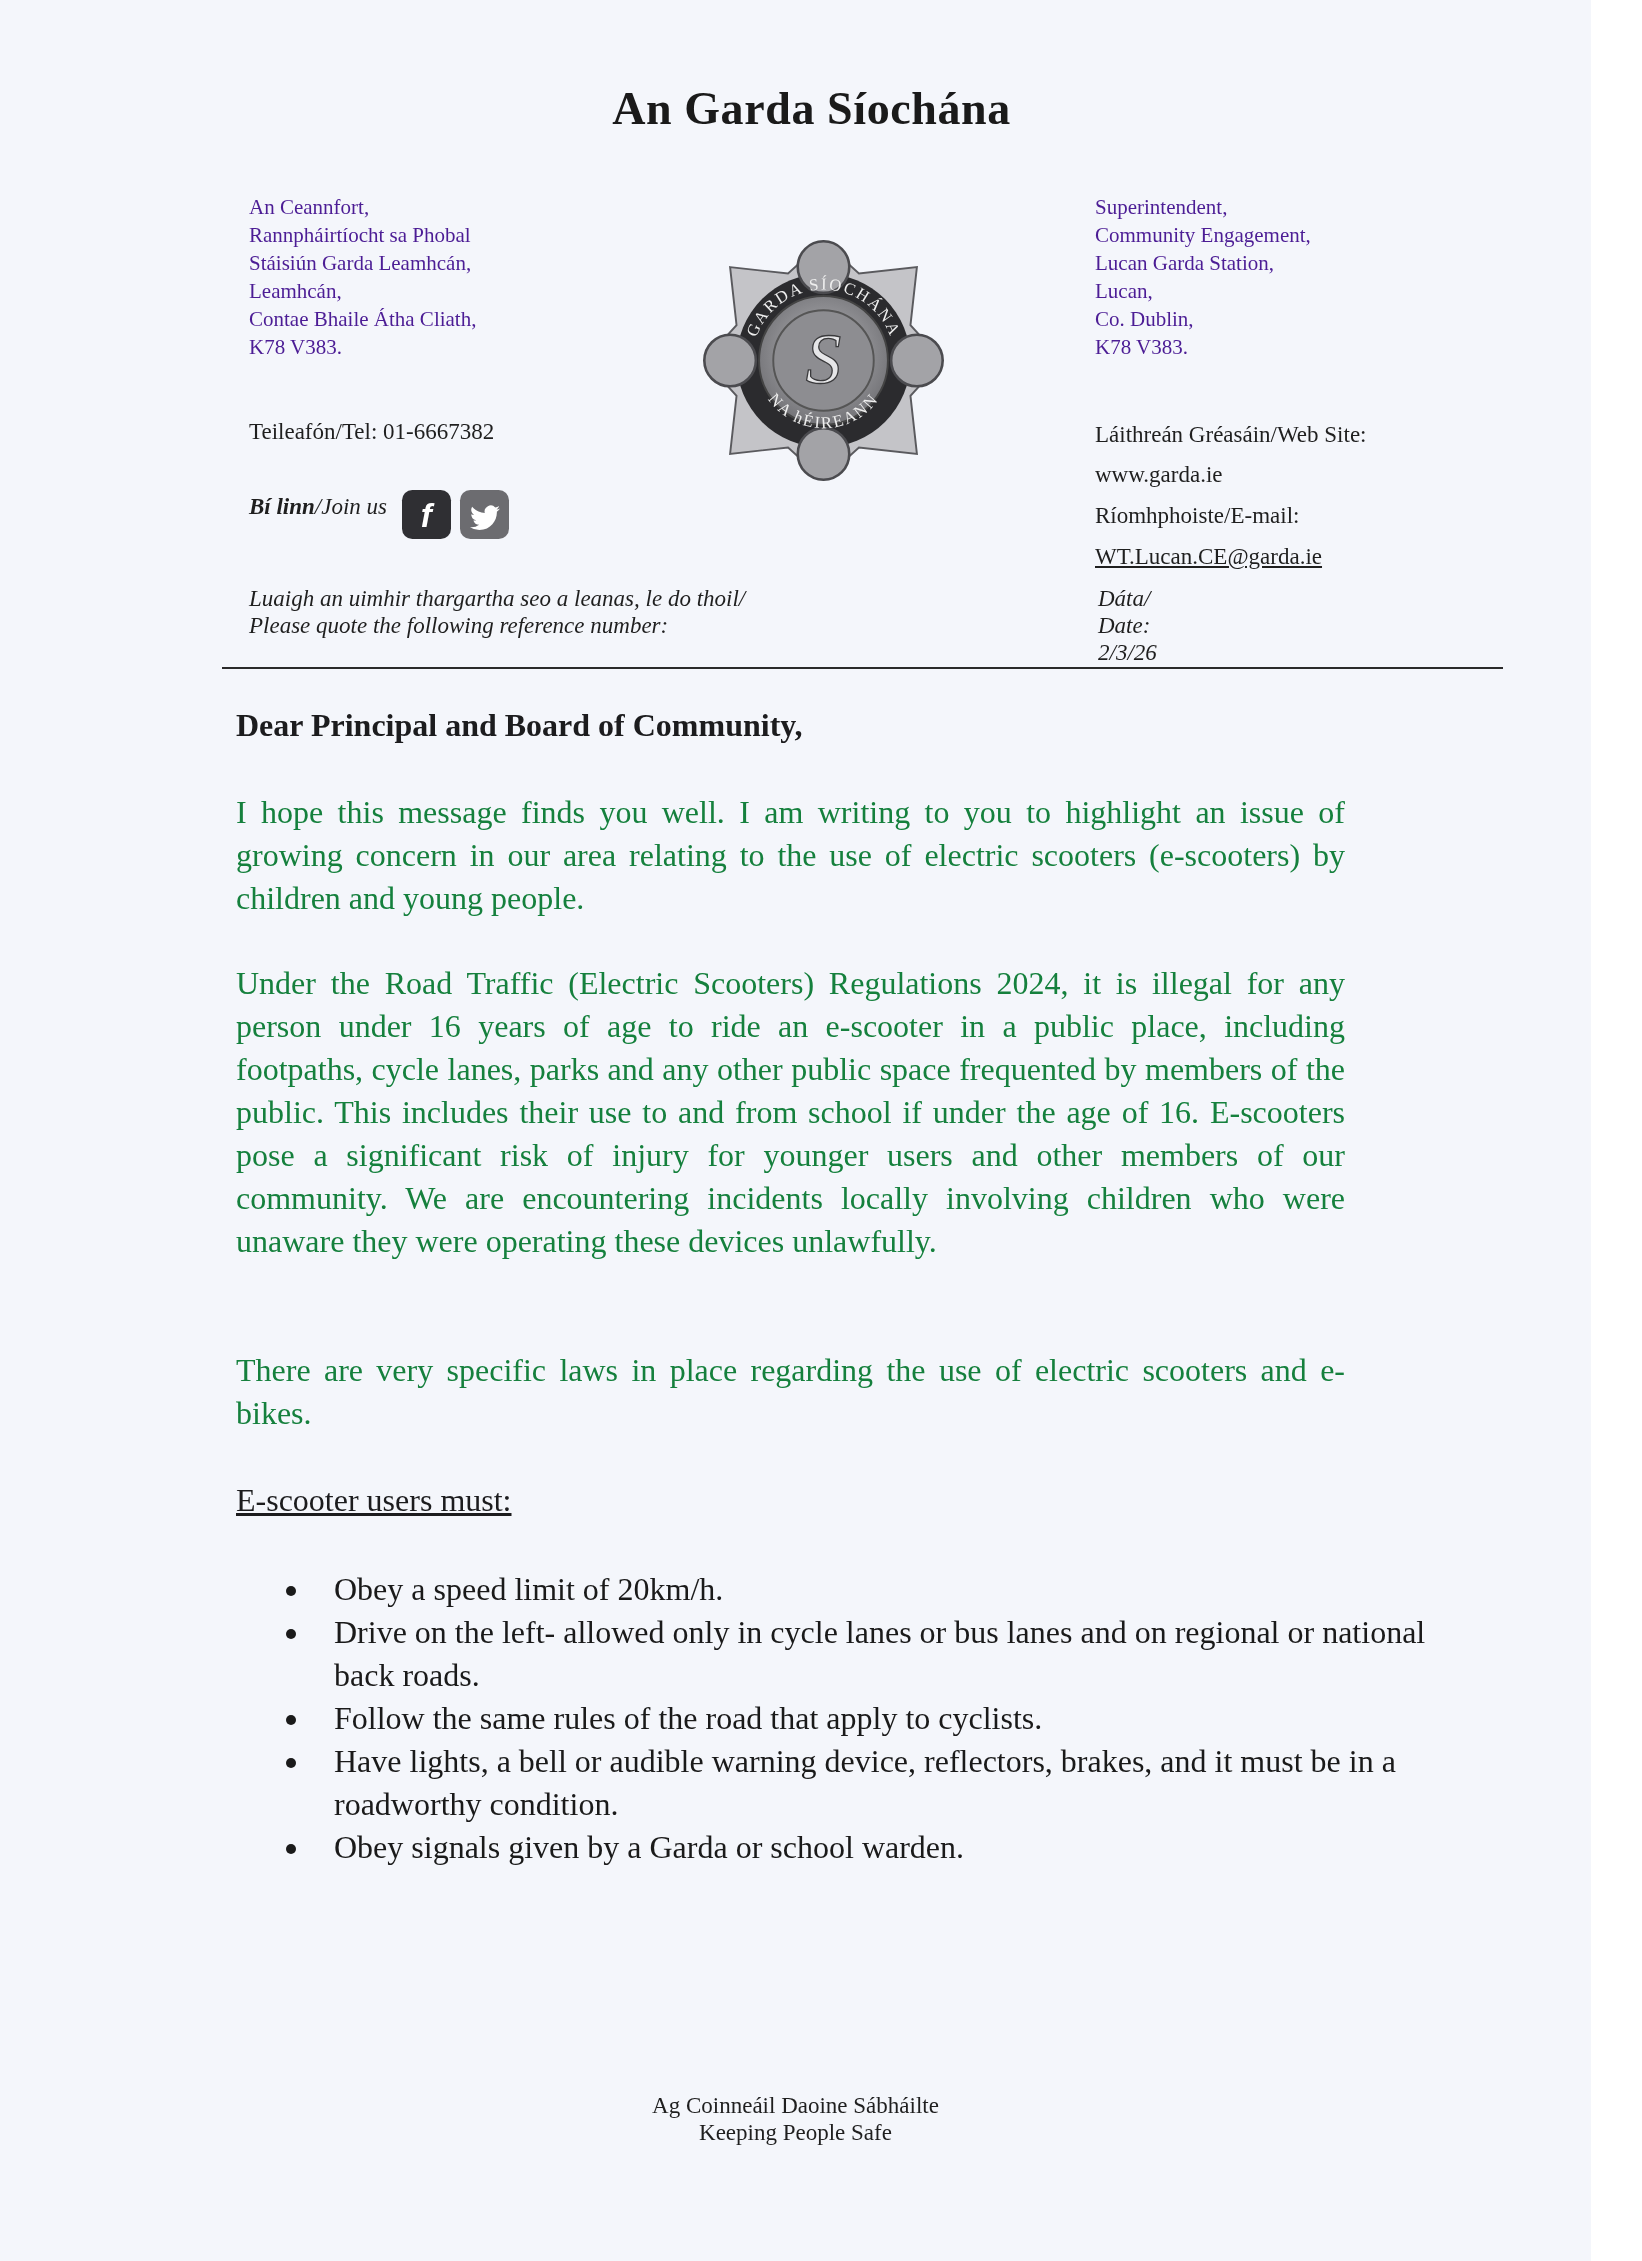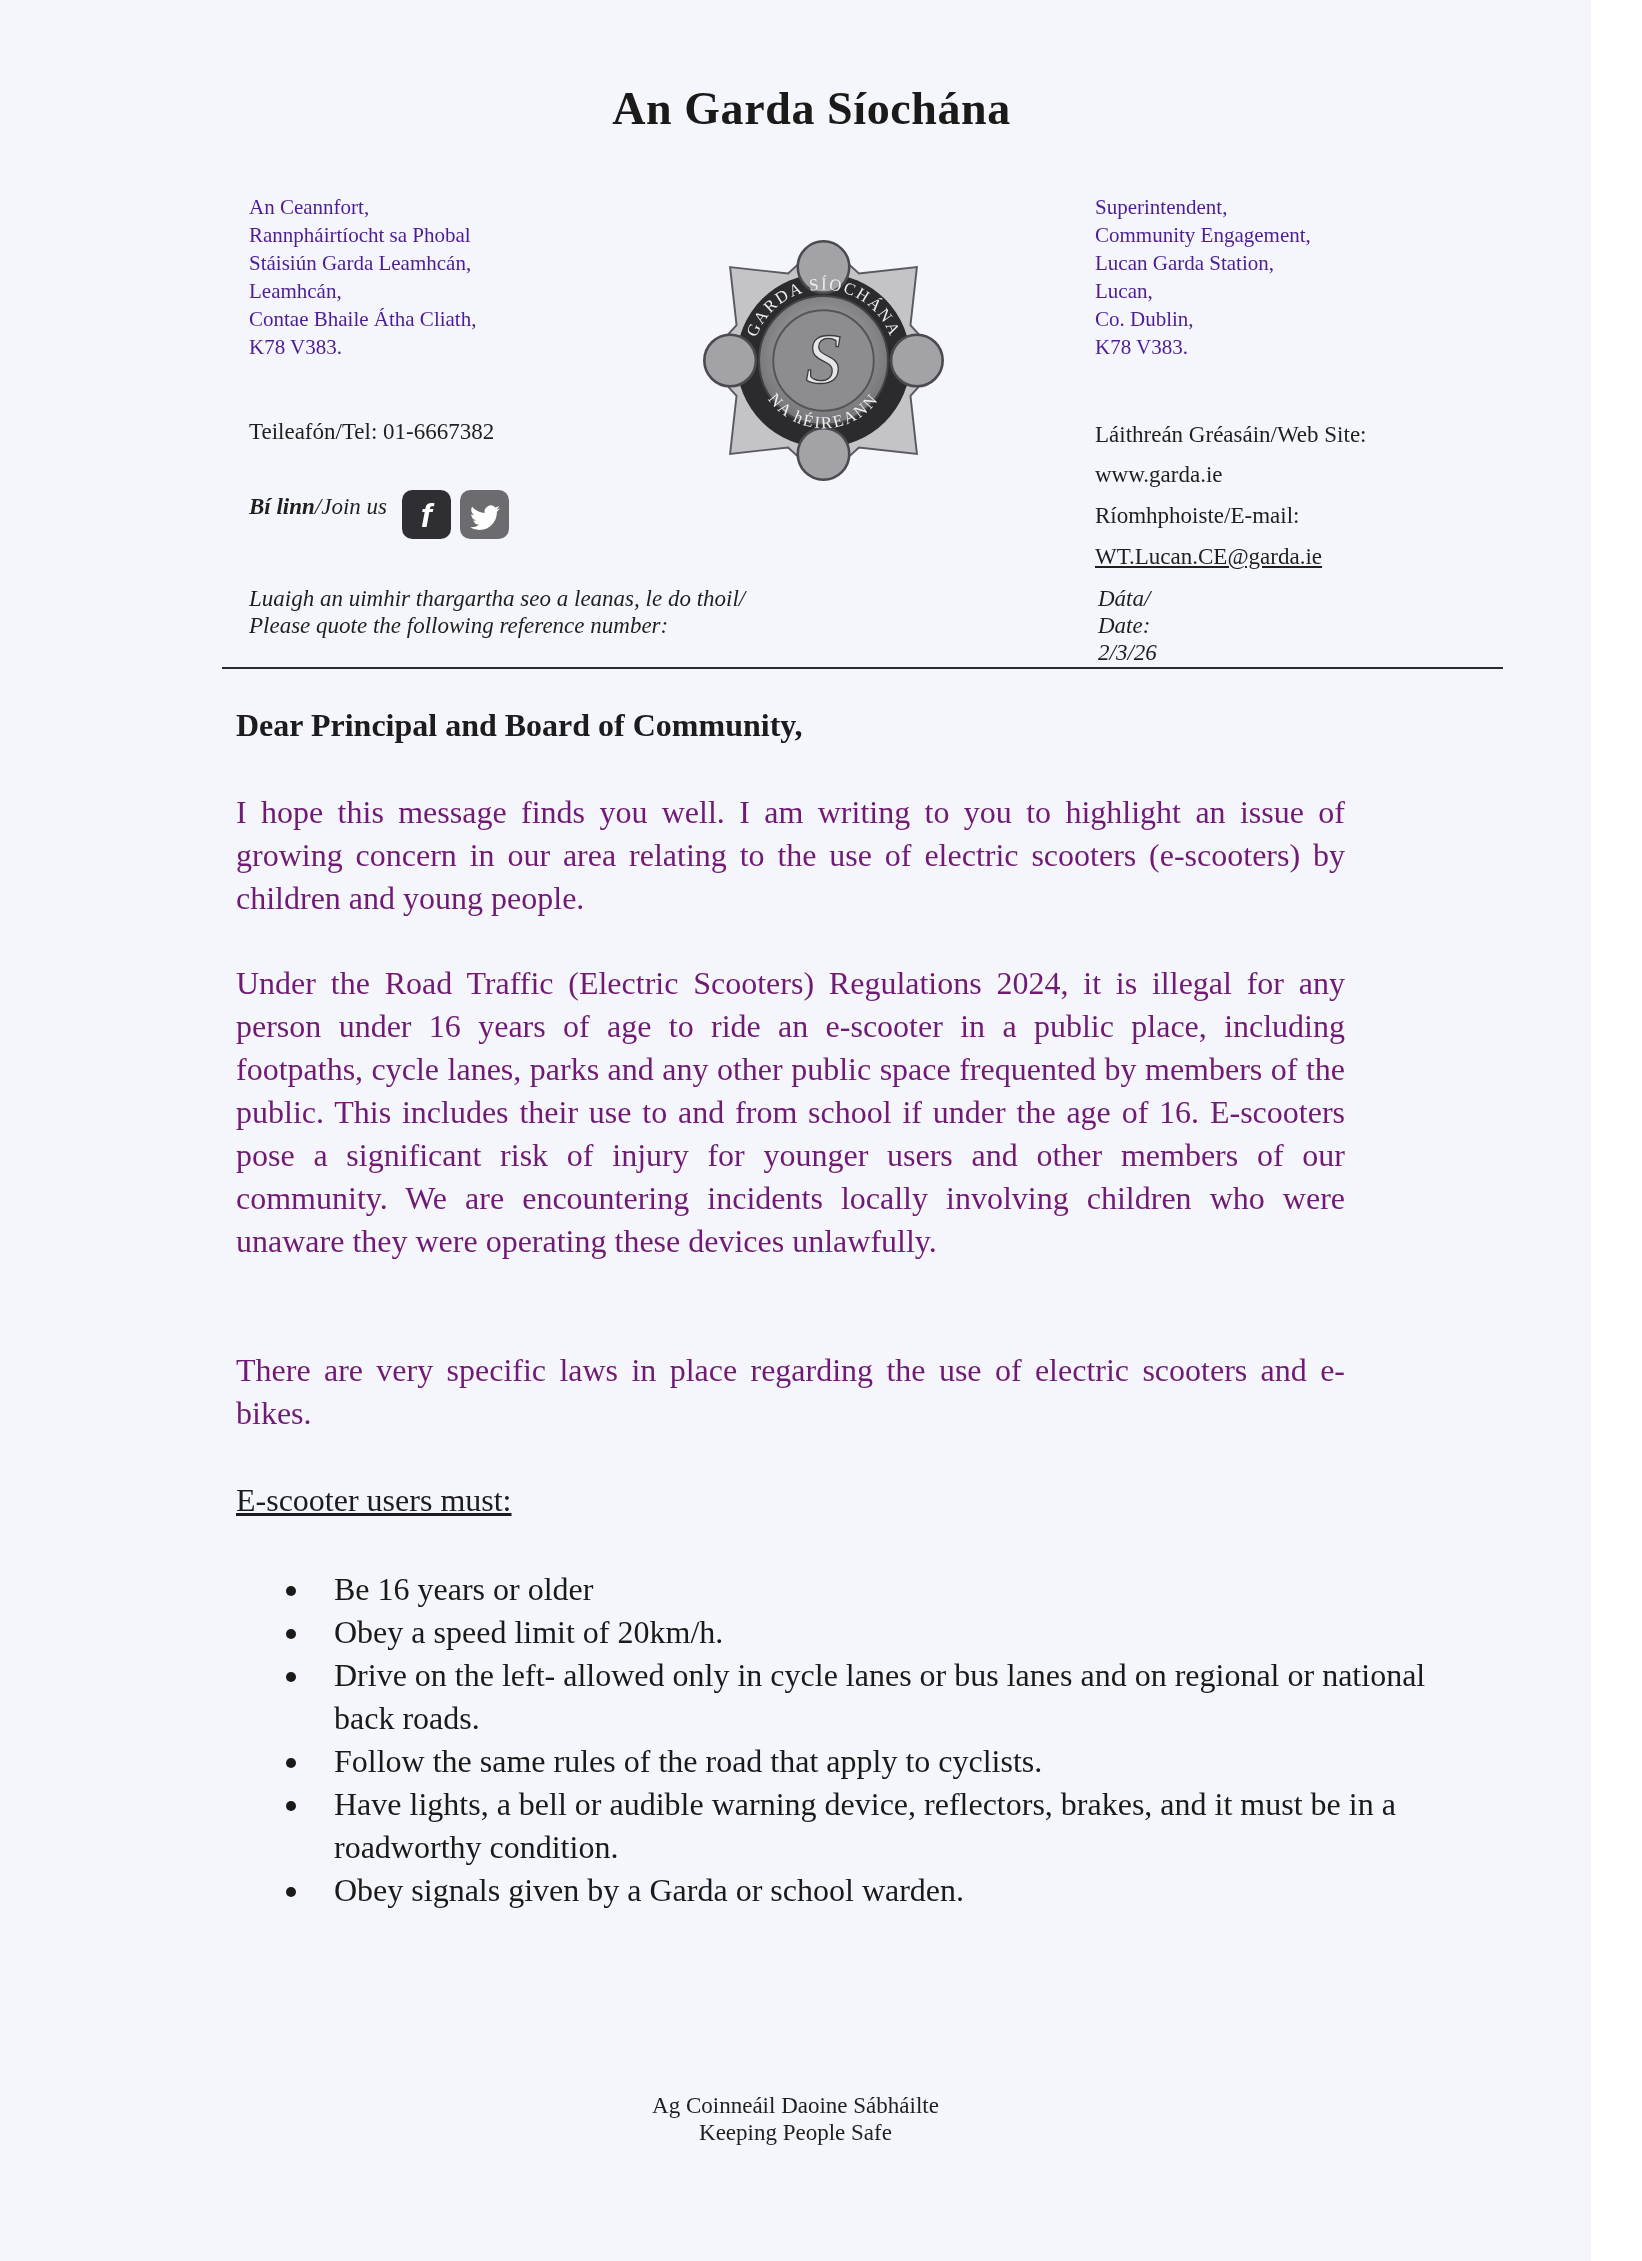--- a/index.html
+++ b/index.html
@@ -25,21 +25,21 @@
   .social {
     display: inline-block; width: 49px; height: 49px; border-radius: 10.3px;
     vertical-align: middle; color: #fff; text-align: center; line-height: 52px;
     font-family: "Liberation Sans", sans-serif; font-weight: bold; font-size: 33px;
   }
   .fb { background: #2f2f33; }
   .tw { background: #6c6c70; font-size: 30px; }
   .rule { left: 222px; top: 667px; width: 1281px; height: 1.9px; background: #2a2a2a; }
   .body-text {
     left: 236px; width: 1109px; font-size: 32px; line-height: 43px;
-    text-align: justify; color: #701a75;
+    text-align: justify; color: #15803d;
   }
   .salutation { left: 236px; top: 707px; font-size: 32px; font-weight: bold; white-space: nowrap; }
   .heading-u { left: 236px; top: 1482px; font-size: 32px; text-decoration: underline; white-space: nowrap; }
   ul.rules {
     position: absolute; left: 277px; top: 1568px; width: 1095px; margin: 0; padding: 0 0 0 57px;
     list-style: none; font-size: 32px; line-height: 43px; color: #1a1a1a;
   }
   ul.rules li { position: relative; }
   ul.rules li::before {
     content: ""; position: absolute; left: -48px; top: 18px; width: 10.3px; height: 10.3px;
@@ -142,21 +142,20 @@
 
 <div class="abs salutation">Dear Principal and Board of Community,</div>
 
 <div class="abs body-text" style="top:791px;">I hope this message finds you well. I am writing to you to highlight an issue of growing concern in our area relating to the use of electric scooters (e-scooters) by children and young people.</div>
 <div class="abs body-text" style="top:962px;">Under the Road Traffic (Electric Scooters) Regulations 2024, it is illegal for any person under 16 years of age to ride an e-scooter in a public place, including footpaths, cycle lanes, parks and any other public space frequented by members of the public. This includes their use to and from school if under the age of 16. E-scooters pose a significant risk of injury for younger users and other members of our community. We are encountering incidents locally involving children who were unaware they were operating these devices unlawfully.</div>
 <div class="abs body-text" style="top:1349px;">There are very specific laws in place regarding the use of electric scooters and e-bikes.</div>
 
 <div class="abs heading-u">E-scooter users must:</div>
 
 <ul class="rules">
-  <li>Be 16 years or older</li>
   <li>Obey a speed limit of 20km/h.</li>
   <li>Drive on the left- allowed only in cycle lanes or bus lanes and on regional or national back roads.</li>
   <li>Follow the same rules of the road that apply to cyclists.</li>
   <li>Have lights, a bell or audible warning device, reflectors, brakes, and it must be in a roadworthy condition.</li>
   <li>Obey signals given by a Garda or school warden.</li>
 </ul>
 
 <div class="abs footer">
   <div>Ag Coinneáil Daoine Sábháilte</div>
   <div>Keeping People Safe</div>

